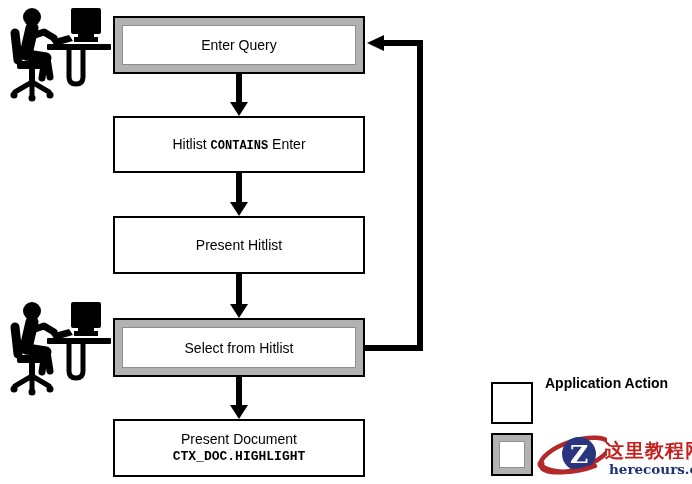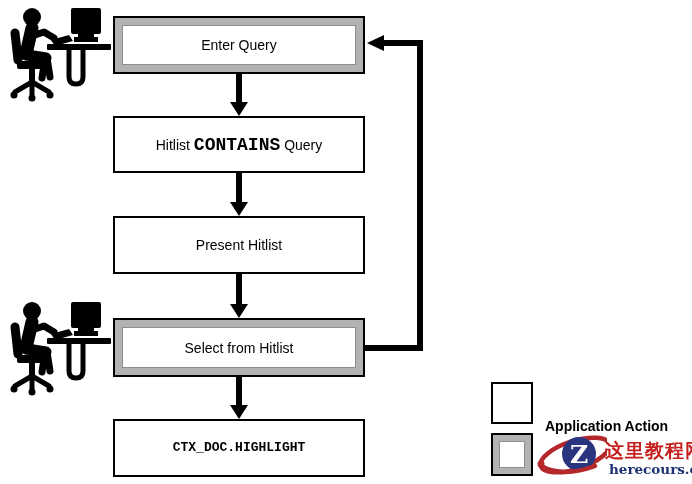--- a/index.html
+++ b/index.html
@@ -14,21 +14,21 @@
     border:2px solid #000; background:#fff;
     display:flex; align-items:center; justify-content:center;
   }
   .flow-box .inner {
     width:100%; height:100%; display:flex; flex-direction:column;
     align-items:center; justify-content:center; text-align:center;
     font-size:14px; line-height:18px; background:#fff;
   }
   .flow-box.user { background:#b2b2b2; padding:7px; }
   .flow-box.user .inner { border:1px solid #8e8e8e; }
-  .mono { font-family:"Liberation Mono", monospace; font-weight:bold; font-size:18px; }
+  .mono { font-family:"Liberation Mono", monospace; font-weight:bold; font-size:12px; }
   
   .v-arrow { position:absolute; left:230px; width:18px; }
   .v-arrow .shaft { position:absolute; left:6px; top:0; width:6px; background:#000; }
   .v-arrow .head {
     position:absolute; bottom:0; left:0; width:0; height:0;
     border-left:9px solid transparent; border-right:9px solid transparent;
     border-top:14px solid #000;
   }
   .seg { position:absolute; background:#000; }
   .arrowhead-left {
@@ -118,38 +118,39 @@
   </svg>
 
   <div class="flow-box user" style="top:16px; height:58px;justify-content:flex-end;">
     <div class="inner">
       <span>Enter Query</span>
     </div>
   </div>
 
   <div class="flow-box" style="top:116px; height:57px;">
     <div class="inner">
-      <span><span>Hitlist </span><span class="mono">CONTAINS</span><span> Query</span></span>
+      <span><span>Hitlist </span><span class="mono">CONTAINS</span><span> Enter</span></span>
     </div>
   </div>
 
   <div class="flow-box" style="top:216px; height:58px;">
     <div class="inner">
       <span>Present Hitlist</span>
     </div>
   </div>
 
   <div class="flow-box user" style="top:318px; height:59px;">
     <div class="inner">
       <span>Select from Hitlist</span>
     </div>
   </div>
 
   <div class="flow-box" style="top:419px; height:58px;">
     <div class="inner">
+      <span>Present Document</span>
       <span class="mono" style="font-size:13px;">CTX_DOC.HIGHLIGHT</span>
     </div>
   </div>
 
   <div class="v-arrow" style="top:74px; height:42px;">
     <div class="shaft" style="height:29px;"></div>
     <div class="head"></div>
   </div>
   <div class="v-arrow" style="top:173px; height:43px;">
     <div class="shaft" style="height:30px;"></div>
@@ -163,21 +164,21 @@
     <div class="shaft" style="height:29px;"></div>
     <div class="head"></div>
   </div>
 
   <div class="seg" style="left:365px; top:345px; width:58px; height:6px;"></div>
   <div class="seg" style="left:417px; top:40px; width:6px; height:311px;"></div>
   <div class="seg" style="left:383px; top:40px; width:40px; height:6px;"></div>
   <div class="arrowhead-left" style="left:367px; top:35px;"></div>
 
   <div class="legend-swatch" style="top:382px;"></div>
-  <div class="legend-label" style="left:545px; top:418px;">Application Action</div>
+  <div class="legend-label" style="left:545px; top:375px;">Application Action</div>
   <div class="legend-swatch user" style="top:433px; height:43px;">
     <div class="inner"></div>
   </div>
 
   <div class="watermark">
     <svg width="72" height="60" viewBox="0 0 72 60">
       <ellipse cx="40" cy="31" rx="36" ry="14" fill="none" stroke="#b5282a" stroke-width="4.5" transform="rotate(-18 40 31)"></ellipse>
       <circle cx="44" cy="30" r="17" fill="#2a3580"></circle>
       <text x="44" y="39" text-anchor="middle" font-family="DejaVu Serif, serif" font-weight="bold" font-size="25" fill="#ffffff">Z</text>
       <path d="M6,42 Q28,54 60,42" fill="none" stroke="#b5282a" stroke-width="4.5" stroke-linecap="round"></path>

